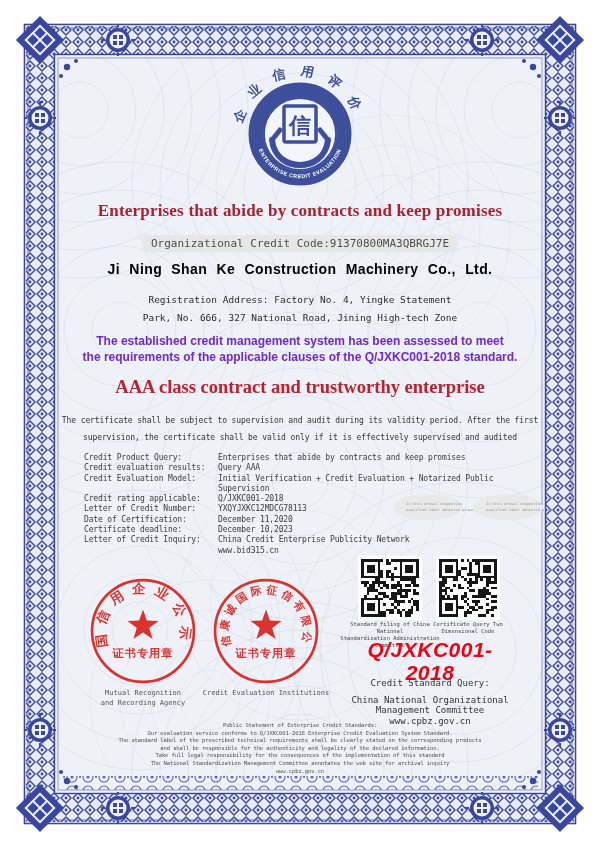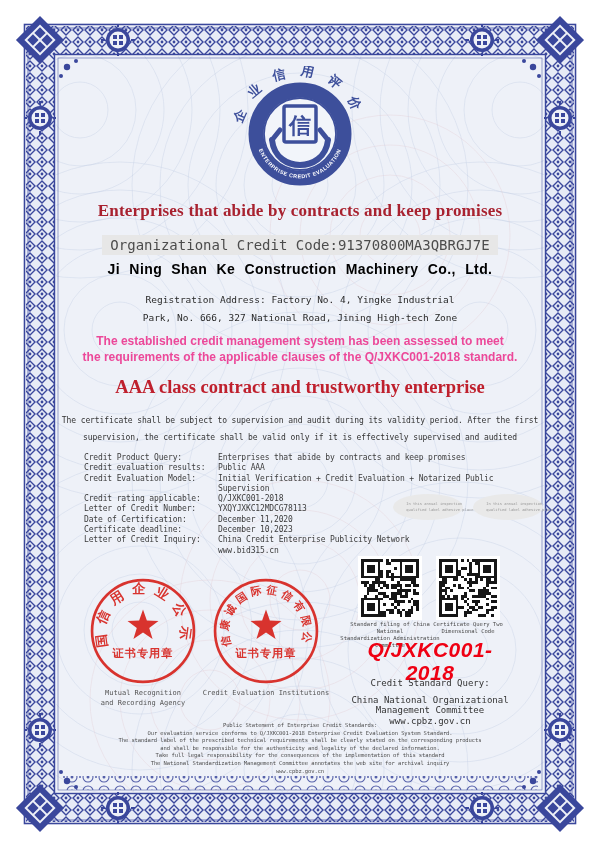--- a/index.html
+++ b/index.html
@@ -3,25 +3,25 @@
 <meta charset="utf-8">
 <style>
   html,body{margin:0;padding:0;background:#fff;}
   body{font-family:"DejaVu Sans Mono", monospace;}
   .page{position:relative;width:600px;height:848px;margin:0 auto;background:#fff;overflow:hidden;}
   .frame-svg{position:absolute;left:0;top:0;width:600px;height:848px;}
   .abs{position:absolute;}
   .center{left:0;width:600px;text-align:center;}
 
   .title{top:201px;font-family:"Liberation Serif",serif;font-weight:700;font-size:17px;color:#a8212f;letter-spacing:.2px;}
-  .org-code{top:237px;font-size:14px;color:#4c4c4c;}
+  .org-code{top:237px;font-size:11px;color:#4c4c4c;}
   .org-code .band{background:#e7e7e7;padding:2px 8px;}
   .company{top:261px;font-family:"Liberation Sans",sans-serif;font-weight:700;font-size:14px;color:#000;word-spacing:5px;letter-spacing:.4px;}
   .address{top:291px;font-size:9.5px;color:#2a2a2a;line-height:17.5px;}
-  .assessment{top:334px;font-family:"Liberation Sans",sans-serif;font-weight:600;font-size:12px;color:#ec4899;line-height:15.5px;}
+  .assessment{top:334px;font-family:"Liberation Sans",sans-serif;font-weight:600;font-size:12px;color:#6d28d9;line-height:15.5px;}
   .grade{top:377px;font-family:"Liberation Serif",serif;font-weight:700;font-size:18.5px;color:#bf202d;}
   .supervision{top:412px;font-size:8px;letter-spacing:-0.1px;color:#333;line-height:17px;}
 
   .details{top:453px;left:84px;width:462px;font-size:8px;letter-spacing:-0.15px;color:#3c3c3c;line-height:10.3px;}
   .drow{display:flex;}
   .dlbl{min-width:134px;}
   .dval{flex:1;}
 
   .sticker{top:494px;width:70px;height:26px;border-radius:50%;background:#e9e9e9;color:#9a9a9a;
     font-size:6px;line-height:6.5px;text-align:center;display:flex;flex-direction:column;justify-content:center;}
@@ -173,21 +173,21 @@
 
   <div class="abs center title">Enterprises that abide by contracts and keep promises</div>
 
   <div class="abs center org-code">
     <span class="band"><span>Organizational Credit Code:</span><span>91370800MA3QBRGJ7E</span></span>
   </div>
 
   <div class="abs center company">Ji Ning Shan Ke Construction Machinery Co., Ltd.</div>
 
   <div class="abs center address">
-    <div>Registration Address: Factory No. 4, Yingke Industrial</div>
+    <div>Registration Address: Factory No. 4, Yingke Statement</div>
     <div>Park, No. 666, 327 National Road, Jining High-tech Zone</div>
   </div>
 
   <div class="abs center assessment">
     <div>The established credit management system has been assessed to meet</div>
     <div>the requirements of the applicable clauses of the Q/JXKC001-2018 standard.</div>
   </div>
 
   <div class="abs center grade">AAA class contract and trustworthy enterprise</div>
 
@@ -196,21 +196,21 @@
     <div>supervision, the certificate shall be valid only if it is effectively supervised and audited</div>
   </div>
 
   <div class="abs details">
     <div class="drow">
         <span class="dlbl">Credit Product Query:</span>
         <span class="dval">Enterprises that abide by contracts and keep promises</span>
       </div>
     <div class="drow">
         <span class="dlbl">Credit evaluation results:</span>
-        <span class="dval">Public AAA</span>
+        <span class="dval">Query AAA</span>
       </div>
     <div class="drow">
         <span class="dlbl">Credit Evaluation Model:</span>
         <span class="dval">Initial Verification + Credit Evaluation + Notarized Public Supervision</span>
       </div>
     <div class="drow">
         <span class="dlbl">Credit rating applicable:</span>
         <span class="dval">Q/JXKC001-2018</span>
       </div>
     <div class="drow">

